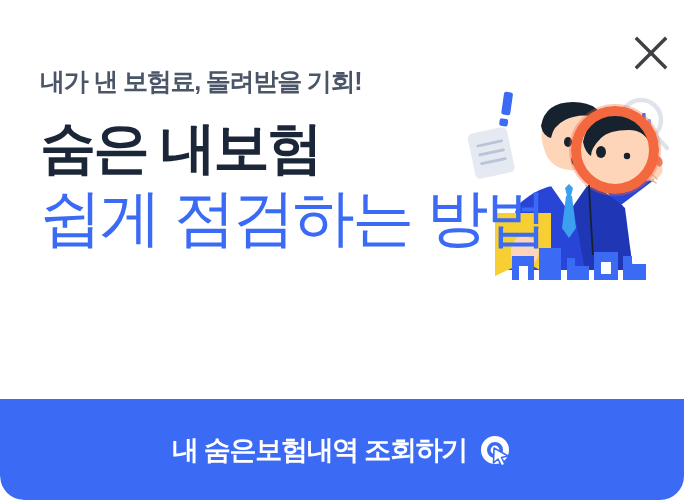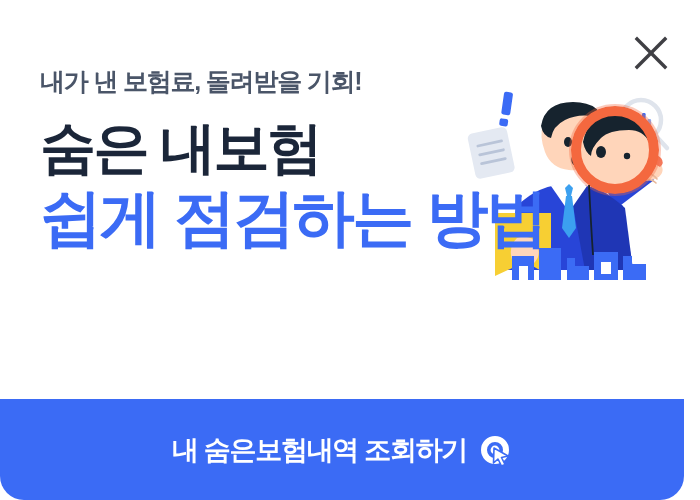--- a/index.html
+++ b/index.html
@@ -10,21 +10,21 @@
     background: #ffffff;
     font-family: "Liberation Sans", sans-serif;
     overflow: hidden;
   }
 
   #banner {
     position: relative;
     width: 700px;
     height: 500px;
     background: #ffffff;
-    border-radius: 8px;
+    border-radius: 24px;
     overflow: hidden;
     box-sizing: border-box;
   }
 
   
   #close-btn {
     position: absolute;
     top: 32px;
     right: 28px;
     width: 42px;
@@ -56,21 +56,21 @@
     font-weight: 800;
     letter-spacing: -2.5px;
     color: #1b2639;
     line-height: 1.06;
     white-space: nowrap;
     margin: 0;
   }
 
   #headline-2 {
     font-size: 62px;
-    font-weight: 700;
+    font-weight: 400;
     letter-spacing: -2.5px;
     color: #3b6bf5;
     line-height: 1.06;
     white-space: nowrap;
     margin: 8px 0 0 0;
   }
 
   
   #illustration {
     position: absolute;

